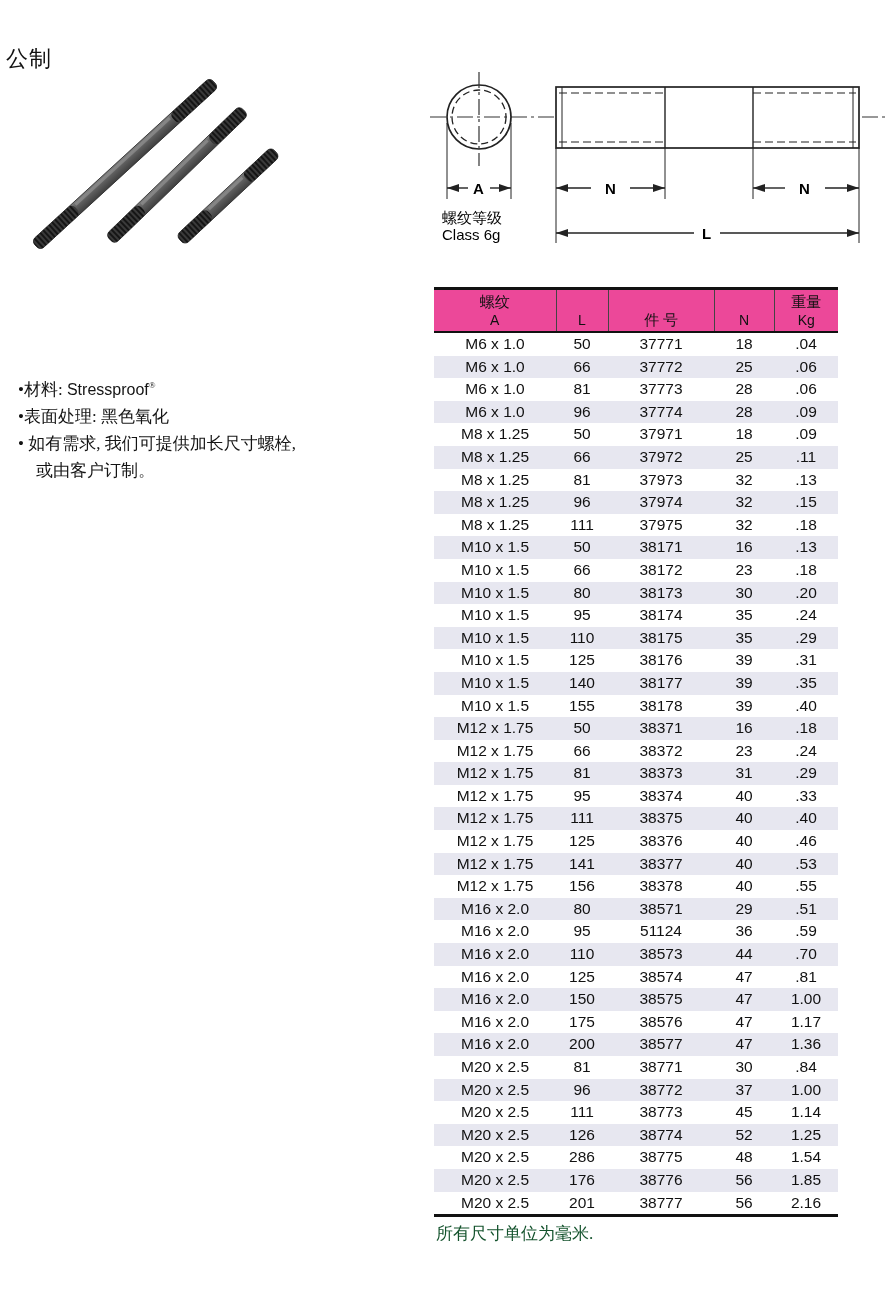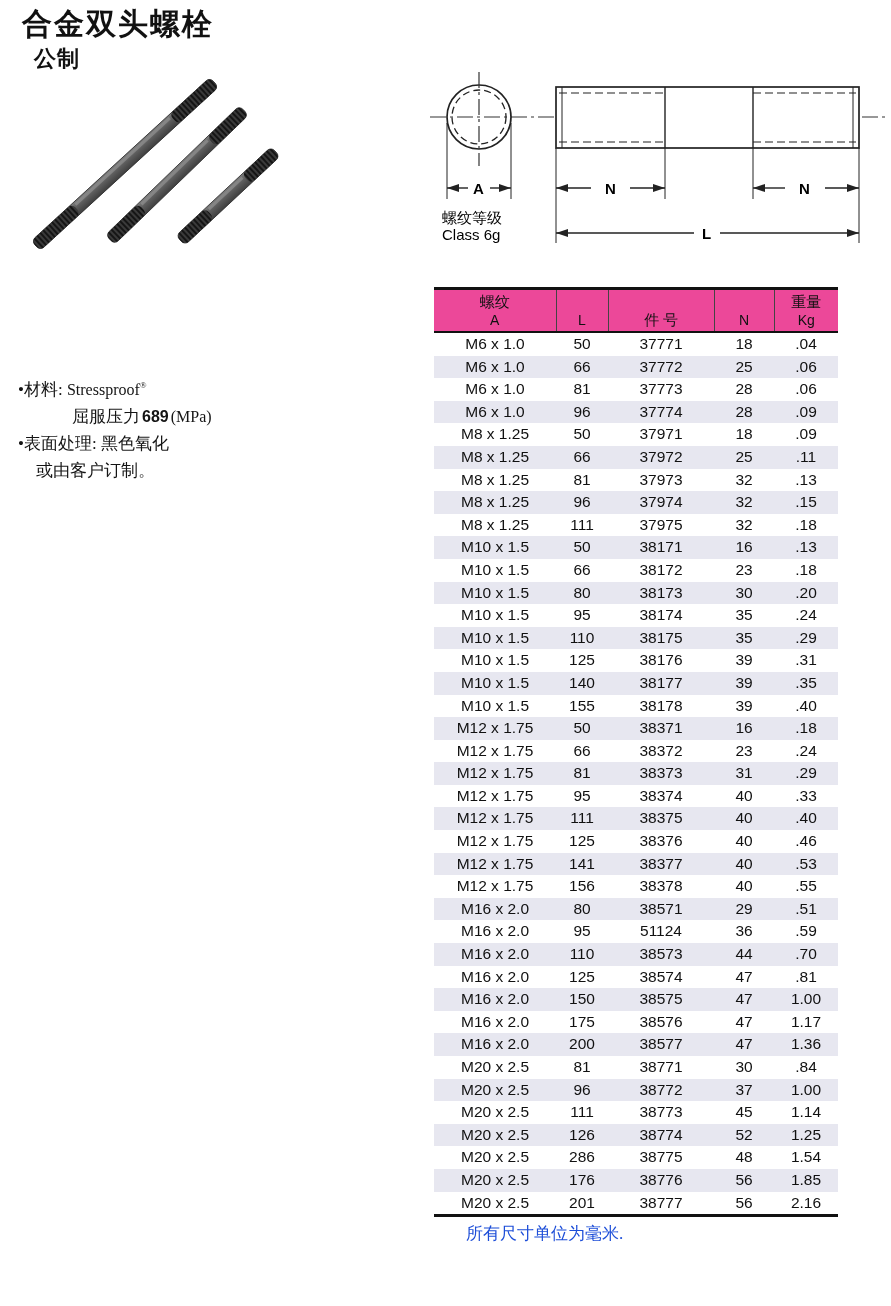--- a/index.html
+++ b/index.html
@@ -4,66 +4,65 @@
 <style>
   html,body{margin:0;padding:0;background:#ffffff;}
   .page{
     position:relative;width:891px;height:1306px;background:#ffffff;overflow:hidden;
     font-family:"Liberation Sans",sans-serif;color:#111;
   }
   .title{
     position:absolute;left:22px;top:4px;font-size:30px;font-weight:700;letter-spacing:2px;
   }
   .subtitle{
-    position:absolute;left:34px;top:44px;font-size:22px;font-weight:700;letter-spacing:1px;
+    position:absolute;left:6px;top:44px;font-size:22px;font-weight:400;letter-spacing:1px;
   }
   .photo{position:absolute;left:22px;top:68px;}
   .diagram{position:absolute;left:428px;top:66px;}
   .diagram text{font-family:"Liberation Sans",sans-serif;}
   .dlabel{font-size:15px;font-weight:700;}
   .dcn{font-size:15px;font-family:"Liberation Serif",serif;}
   .den{font-size:15px;font-family:"Liberation Mono","DejaVu Sans Mono",monospace;}
 
   .specs{
     position:absolute;left:18px;top:372px;width:406px;
     font-family:"Liberation Serif","DejaVu Serif",serif;font-size:17px;line-height:27px;color:#141414;
   }
   .spec-line{white-space:nowrap;}
   .ind1{padding-left:54px;}
   .ind2{padding-left:18px;}
   .specs .num{font-family:"Liberation Sans",sans-serif;font-weight:700;font-size:16px;padding:0 2px;}
-  .specs .lat{font-family:Liberation Serif, serif;font-size:16px;}
+  .specs .lat{font-family:Liberation Sans, sans-serif;font-size:16px;}
   .specs sup{font-size:9px;}
 
   .tablewrap{position:absolute;left:434px;top:287px;width:404px;}
   table.stud{border-collapse:collapse;width:404px;border-top:3px solid #111;table-layout:fixed;}
   table.stud thead th{
     background:#ec4899;border-bottom:2px solid #111;vertical-align:bottom;
     font-weight:400;font-size:15px;padding:3px 0 2px;text-align:center;line-height:18px;
     font-family:"Liberation Serif",serif;
   }
   table.stud thead th + th{border-left:1px solid #444;}
   table.stud thead .sub{font-family:"Liberation Sans",sans-serif;font-size:14px;}
   table.stud tbody td{
     text-align:center;font-size:15.5px;height:22.6px;line-height:22.6px;padding:0;
     font-family:"Liberation Sans",sans-serif;white-space:nowrap;
   }
   table.stud tbody tr.alt{background:#e7e7f0;}
   table.stud tbody tr:last-child td{border-bottom:3px solid #111;}
   .footnote{
     position:absolute;left:436px;top:1222px;font-size:17px;
-    font-family:Liberation Serif, serif;color:#1d4ed8;margin-left:30px;
+    font-family:Liberation Serif, serif;color:#14532d;
   }
 </style>
 </head>
 <body>
 
 <div class="page">
 
-  <div class="title">合金双头螺栓</div>
   <div class="subtitle">公制</div>
 
   <svg class="photo" width="270" height="192" viewBox="0 0 270 192">
     <defs>
       <pattern id="thr" width="4" height="16" patternUnits="userSpaceOnUse">
         <rect width="4" height="16" fill="#3a3a3a"></rect>
         <rect x="2" width="2" height="16" fill="#151515"></rect>
       </pattern>
       <linearGradient id="shank" x1="0" y1="0" x2="0" y2="1">
         <stop offset="0" stop-color="#7b7b7b"></stop>
@@ -142,22 +141,22 @@
 
     <line x1="128" y1="167" x2="266" y2="167" stroke="#222" stroke-width="1.4"></line>
     <line x1="292" y1="167" x2="431" y2="167" stroke="#222" stroke-width="1.4"></line>
     <polygon points="128,167 140,163 140,171" fill="#222"></polygon>
     <polygon points="431,167 419,163 419,171" fill="#222"></polygon>
     <text class="dlabel" x="274" y="173">L</text>
   </svg>
 
   <div class="specs">
     <div class="spec-line"><span>•</span><span>材料:</span>&nbsp;<span class="lat">Stressproof</span><sup>®</sup></div>
-    <div class="spec-line ind1"><span>屈服压力</span><span class="num">689</span><span class="lat">(MPa)</span></div>
     <div class="spec-line"><span>•</span><span>表面处理:</span>&nbsp;<span>黑色氧化</span></div>
+    <div class="spec-line"><span>•</span>&nbsp;<span>如有需求, 我们可提供加长尺寸螺栓,</span></div>
     <div class="spec-line ind2"><span>或由客户订制。</span></div>
   </div>
 
   <div class="tablewrap">
     <table class="stud">
       <colgroup>
         <col style="width:122px">
           <col style="width:52px">
           <col style="width:106px">
           <col style="width:60px">

